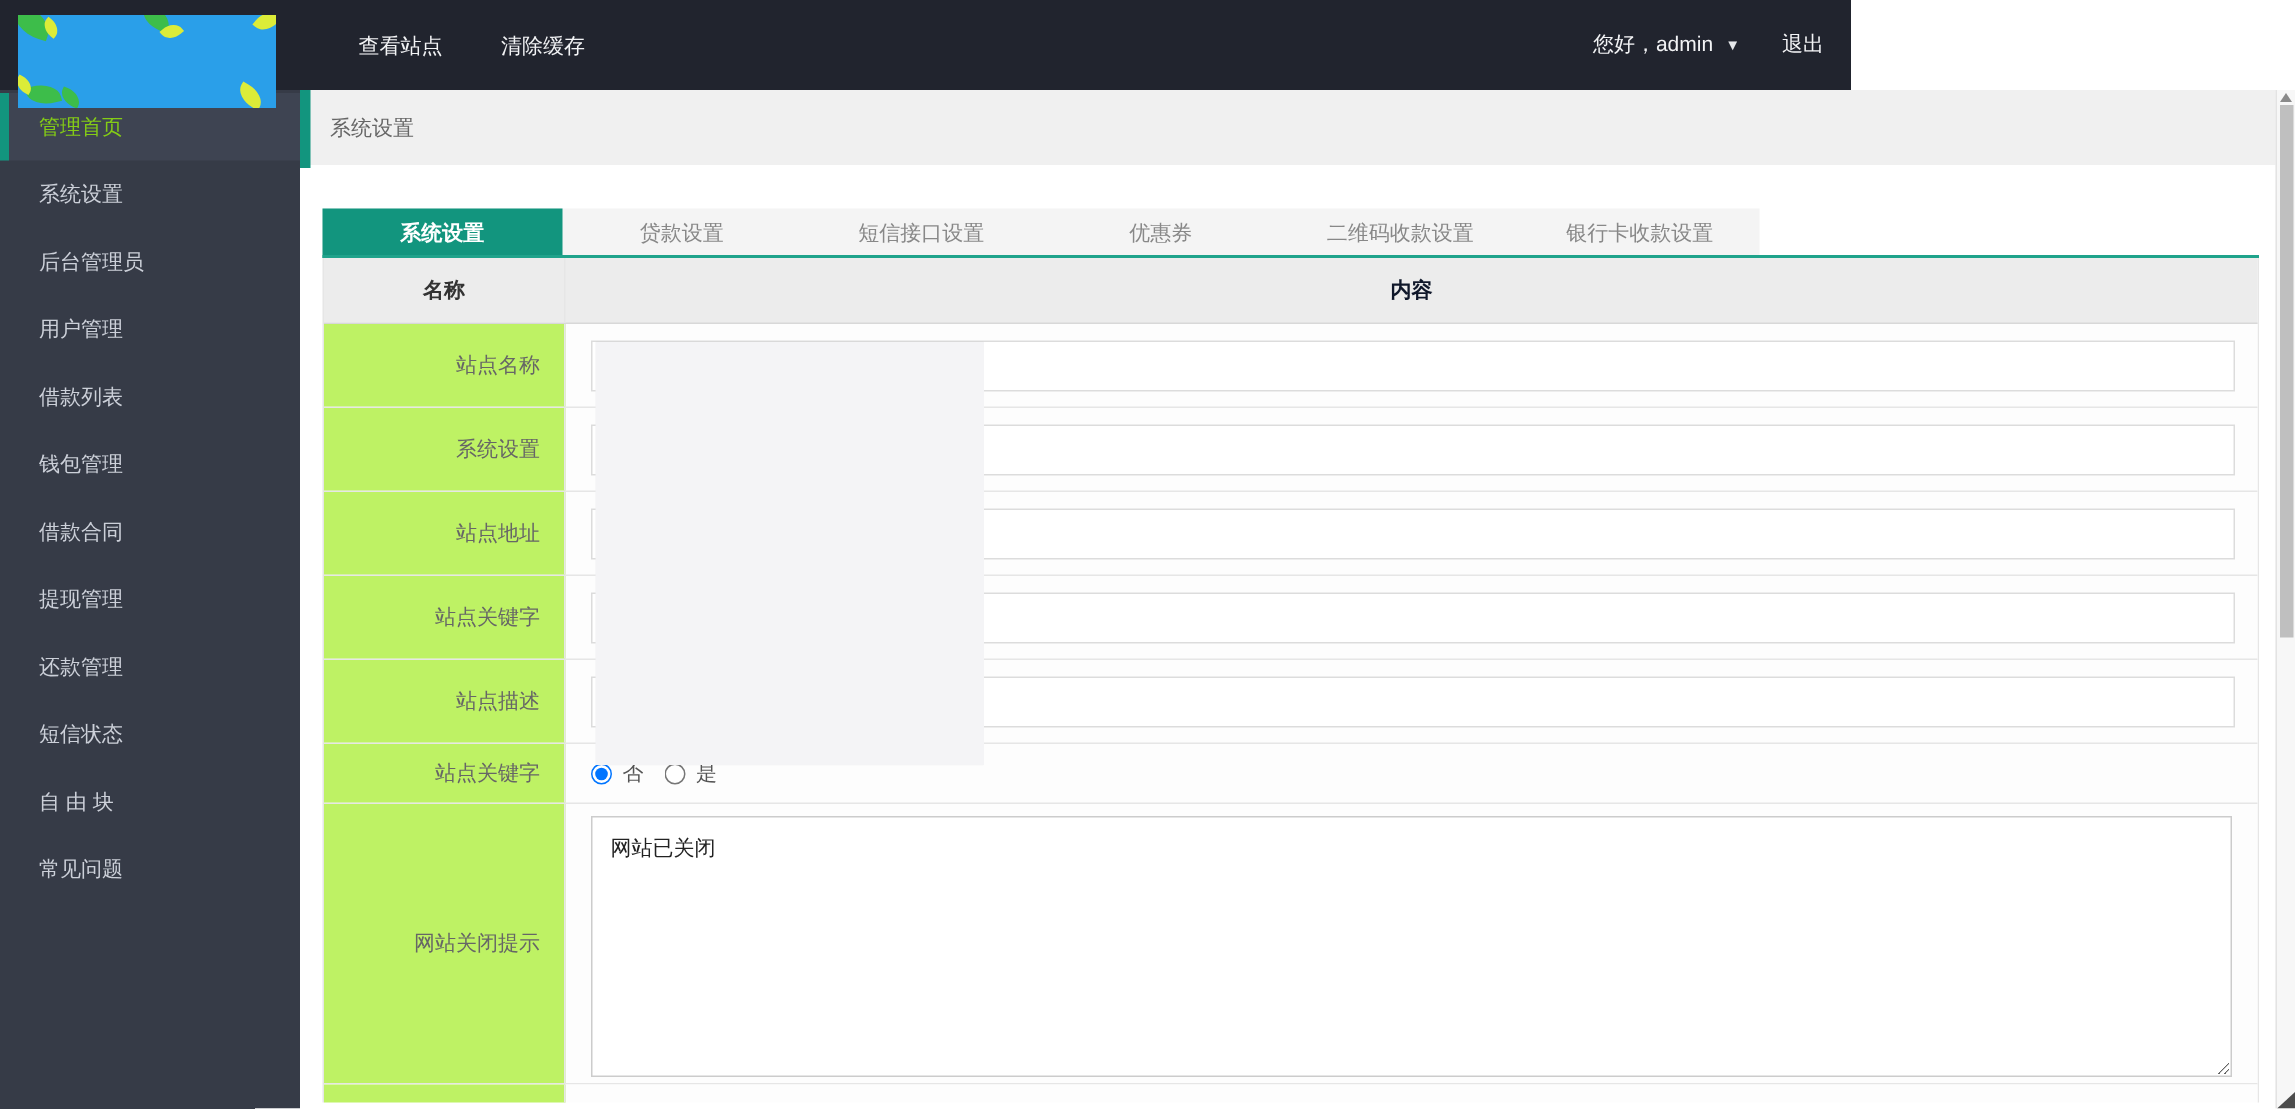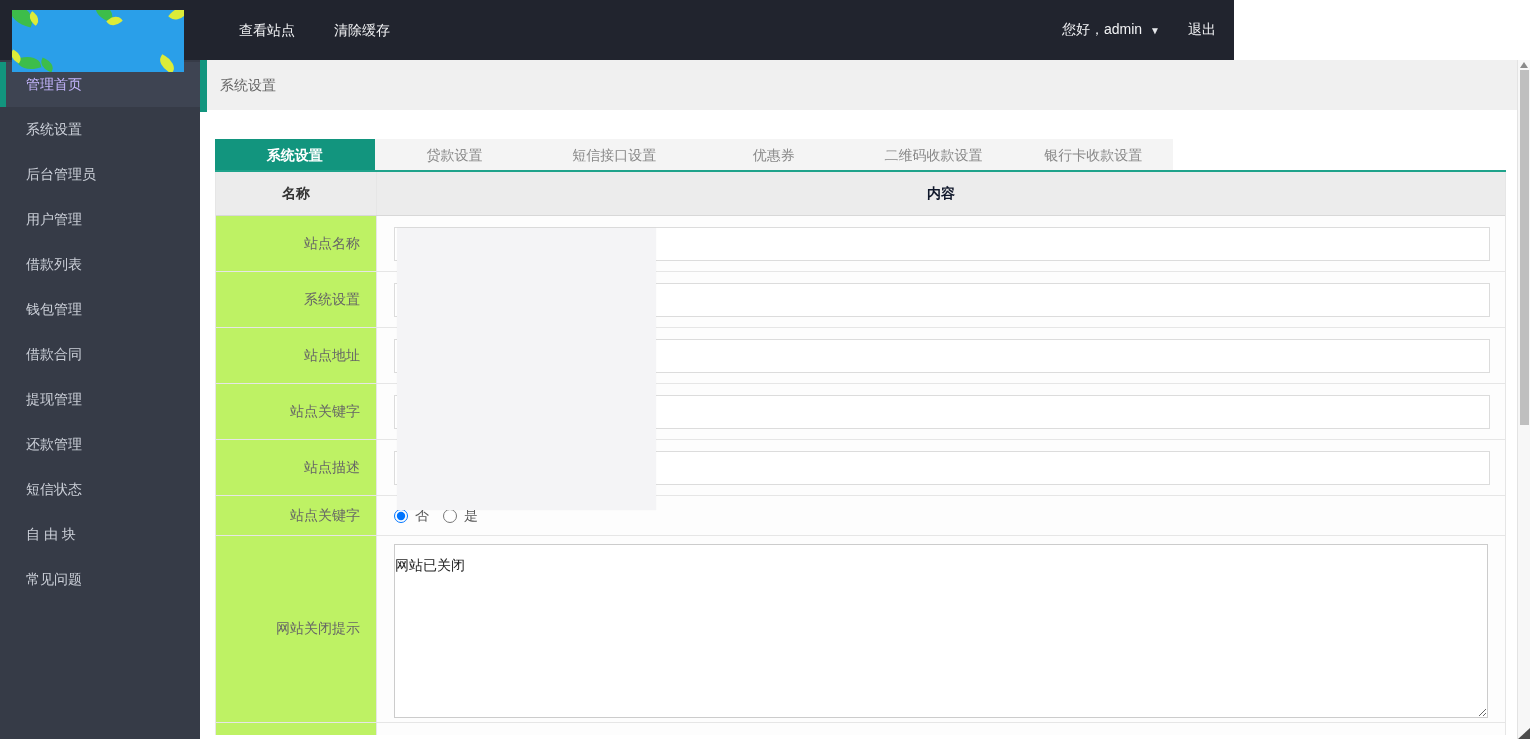--- a/index.html
+++ b/index.html
@@ -17,21 +17,21 @@
   .nav-cache { left:334px; }
   .top-right { position:absolute; right:18px; top:0; height:60px; display:flex; align-items:center; gap:28px; color:#f2f3f5; font-size:14px; }
   .user-menu { cursor:pointer; display:flex; align-items:center; gap:8px; }
   .caret { font-size:10px; color:#e6e8eb; }
   .logout { cursor:pointer; }
 
   
   .sidebar { position:absolute; left:0; top:60px; width:200px; height:679px; background:#363b47; z-index:10; }
   .side-list { padding-top:2px; }
   .side-item { height:45px; line-height:45px; padding-left:20px; color:#ccd0d9; font-size:14px; cursor:pointer; border-left:6px solid transparent; }
-  .side-item.active { background:#3e4452; border-left-color:#12957e; color:#c4b5fd; }
+  .side-item.active { background:#3e4452; border-left-color:#12957e; color:#84cc16; }
   .active-right-strip { position:absolute; left:200px; top:60px; width:7px; height:52px; background:#12957e; z-index:11; }
 
   
   .content { position:absolute; left:200px; top:60px; width:1330px; height:679px; background:#fff; }
   .breadcrumb { position:absolute; left:0; top:0; width:1330px; height:50px; background:#f0f0f0; line-height:50px; padding-left:20px; font-size:14px; color:#666; }
 
   .tabstrip { position:absolute; left:15px; top:79px; width:958px; height:33px; background:#f4f4f4; display:flex; }
   .tab { flex:1; text-align:center; line-height:33px; font-size:14px; color:#888; cursor:pointer; }
   .tab.active { background:#12957e; color:#fff; font-weight:bold; }
   .teal-line { position:absolute; left:15px; top:110px; width:1291px; height:2px; background:#1fa38b; }
@@ -43,21 +43,21 @@
   .t-row.header .cell-label { background:#ececec; justify-content:center; padding-right:0; font-weight:bold; color:#333; }
   .cell-content { flex:1; display:flex; align-items:center; padding-left:17px; font-size:14px; color:#333; }
   .t-row.header .cell-content { justify-content:center; padding-left:0; font-weight:bold; color:#0f172a; }
   .r-input { height:56px; }
   .r-input-a { height:56px; }
   .r-radio { height:40px; }
   .r-textarea { height:187px; }
   .r-partial { height:12px; border-bottom:none; }
   .text-input { width:1096px; height:34px; border:1px solid #dcdcdc; background:#fff; padding:0 8px; font-size:14px; color:#333; outline:none; }
   .r-textarea .cell-content { align-items:flex-start; padding-top:8px; }
-  .big-textarea { width:1094px; height:174px; border:1px solid #ccc; background:#fff; padding:10px 0; font-size:14px; color:#222; resize:both; outline:none; line-height:1.5; }
+  .big-textarea { width:1094px; height:174px; border:1px solid #ccc; background:#fff; padding:10px 12px; font-size:14px; color:#222; resize:both; outline:none; line-height:1.5; }
   .radio-group { display:flex; align-items:center; gap:4px; font-size:14px; color:#555; }
   .radio-group input { width:14px; height:14px; margin-right:3px; cursor:pointer; }
   .radio-group label { margin-right:10px; cursor:pointer; }
 
   .censor-box { position:absolute; left:197px; top:168px; width:259px; height:282px; background:#f4f4f6; z-index:5; box-shadow:0 0 1px rgba(0,0,0,0.06); }
 
   
   .scrollbar { position:absolute; left:1517px; top:60px; width:13px; height:679px; background:#f7f7f7; border-left:1px solid #e3e3e3; z-index:25; }
   .scroll-up { position:absolute; left:2px; top:2px; width:0; height:0; border-left:4px solid transparent; border-right:4px solid transparent; border-bottom:6px solid #8a8a8a; cursor:pointer; }
   .scroll-thumb { position:absolute; left:2px; top:10px; width:9px; height:355px; background:#bfbfbf; cursor:pointer; }

